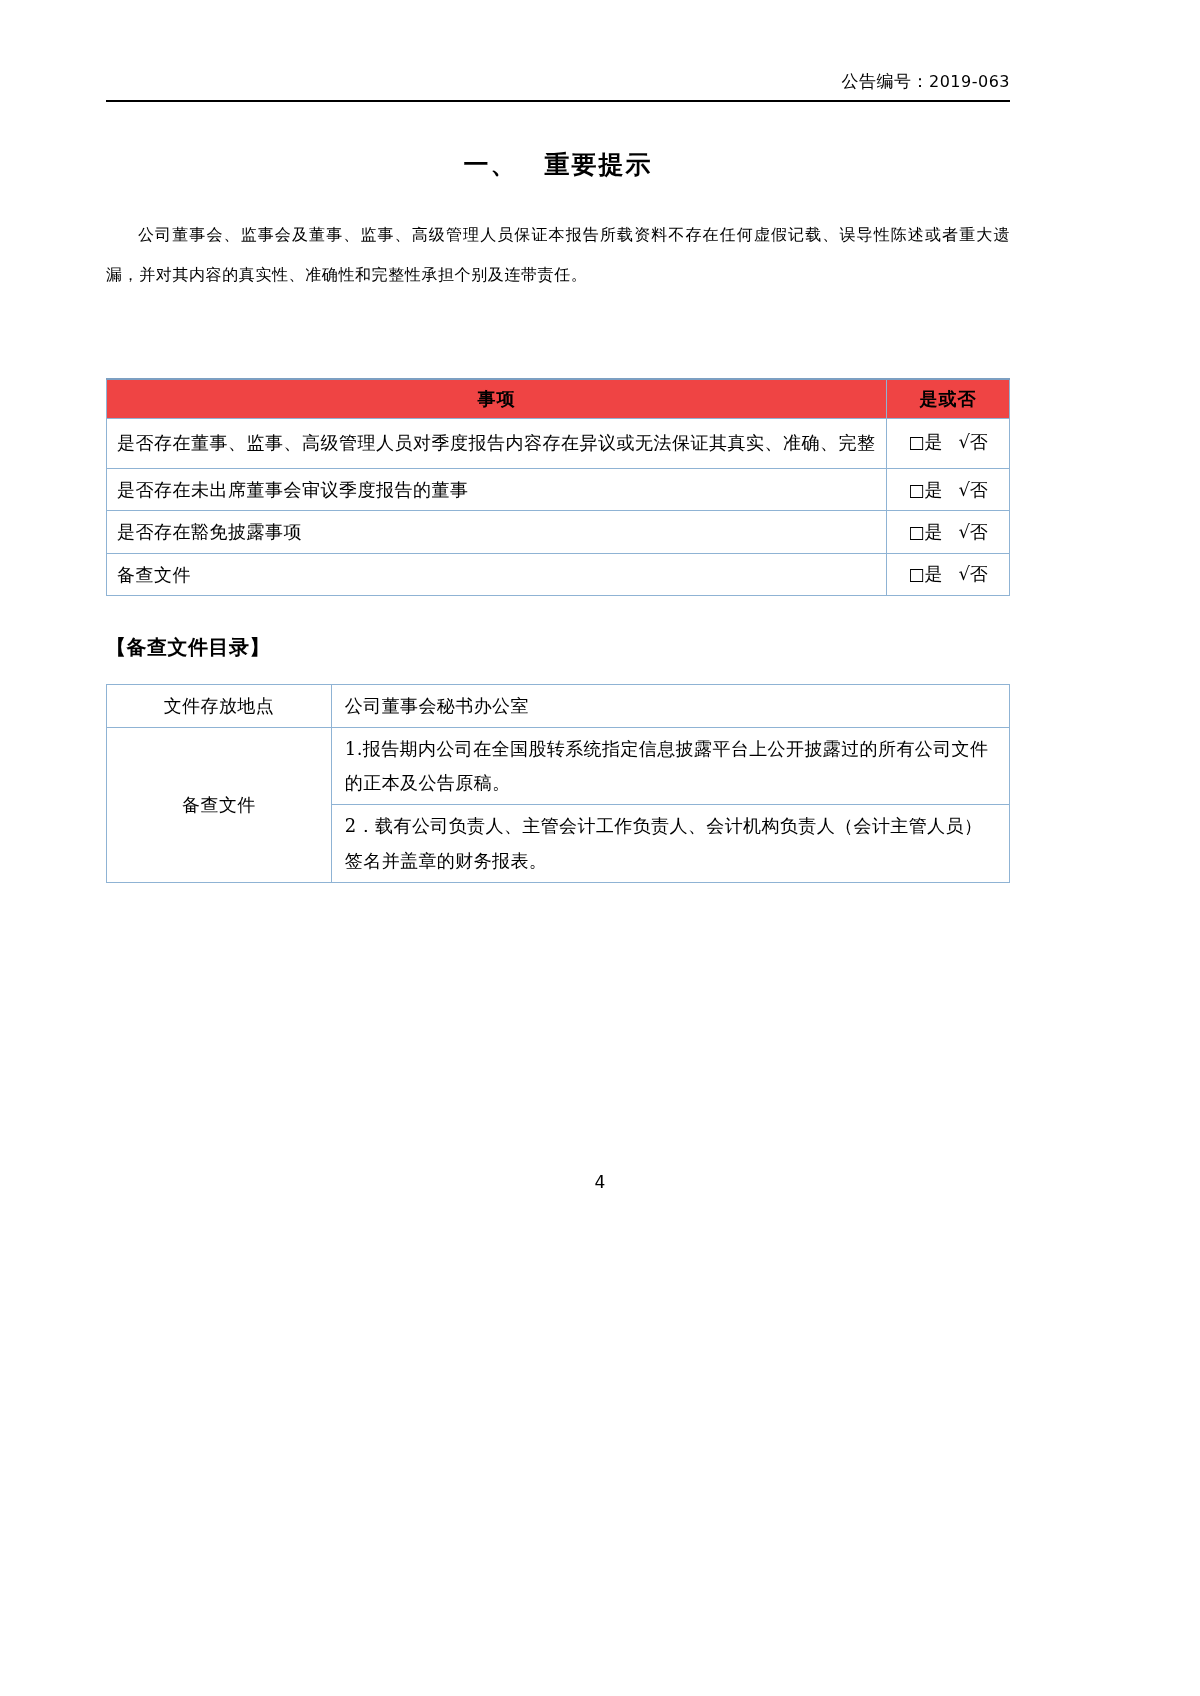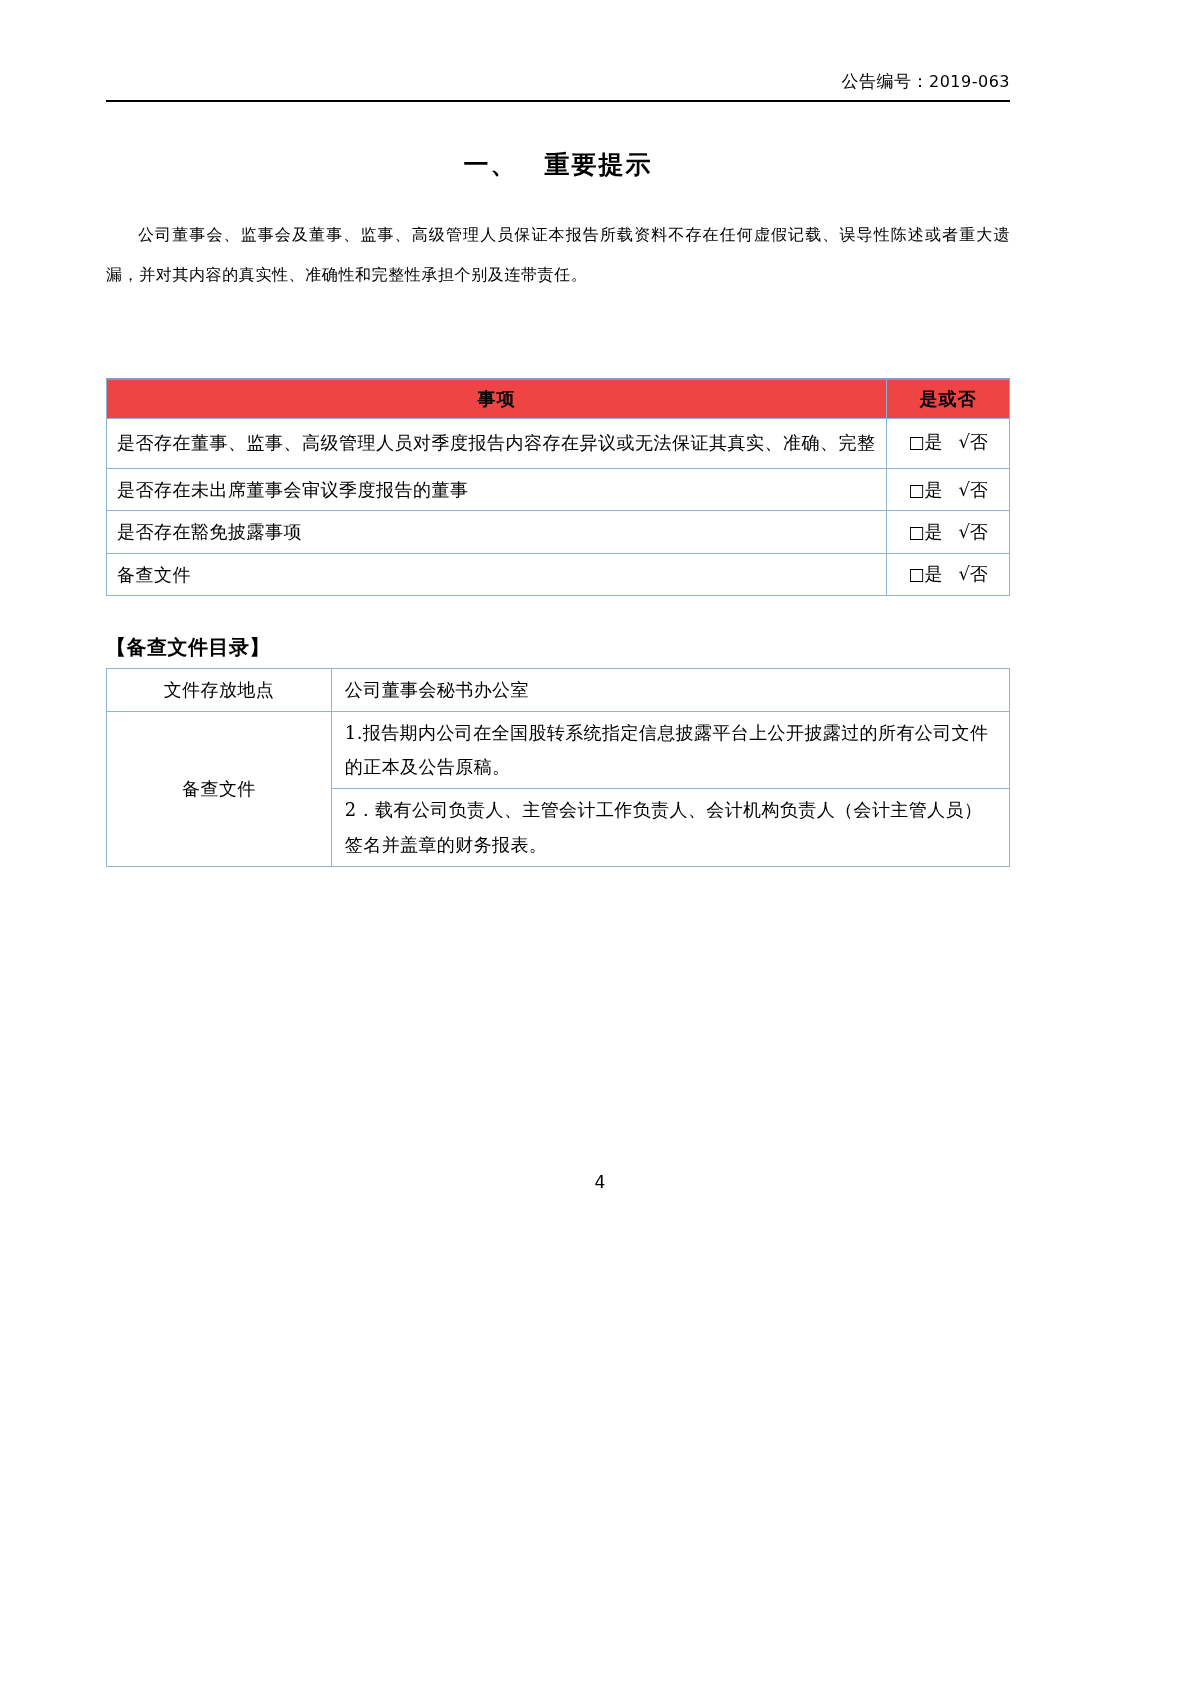--- a/index.html
+++ b/index.html
@@ -76,21 +76,21 @@
     text-align: center;
     white-space: nowrap;
   }
   .matters-table tr.tall td { padding-top: 7px; padding-bottom: 9px; }
   .matters-table tr.short td { height: 33px; }
   .answer-cell .no-group { margin-left: 16px; }
   .answer-cell .cb { font-size: 17px; }
   
   .ref-heading {
     margin-top: 38px;
-    margin-bottom: 7px;
+    margin-bottom: 23px;
     font-weight: bold;
     font-size: 20px;
     letter-spacing: 0.5px;
   }
   .ref-table { border-top: 1px solid #8fb3d4; }
   .ref-table td { line-height: 1.9; letter-spacing: 0.4px; }
   .ref-table .label-cell {
     text-align: center;
     width: 24.9%;
     margin-left: 8px;

